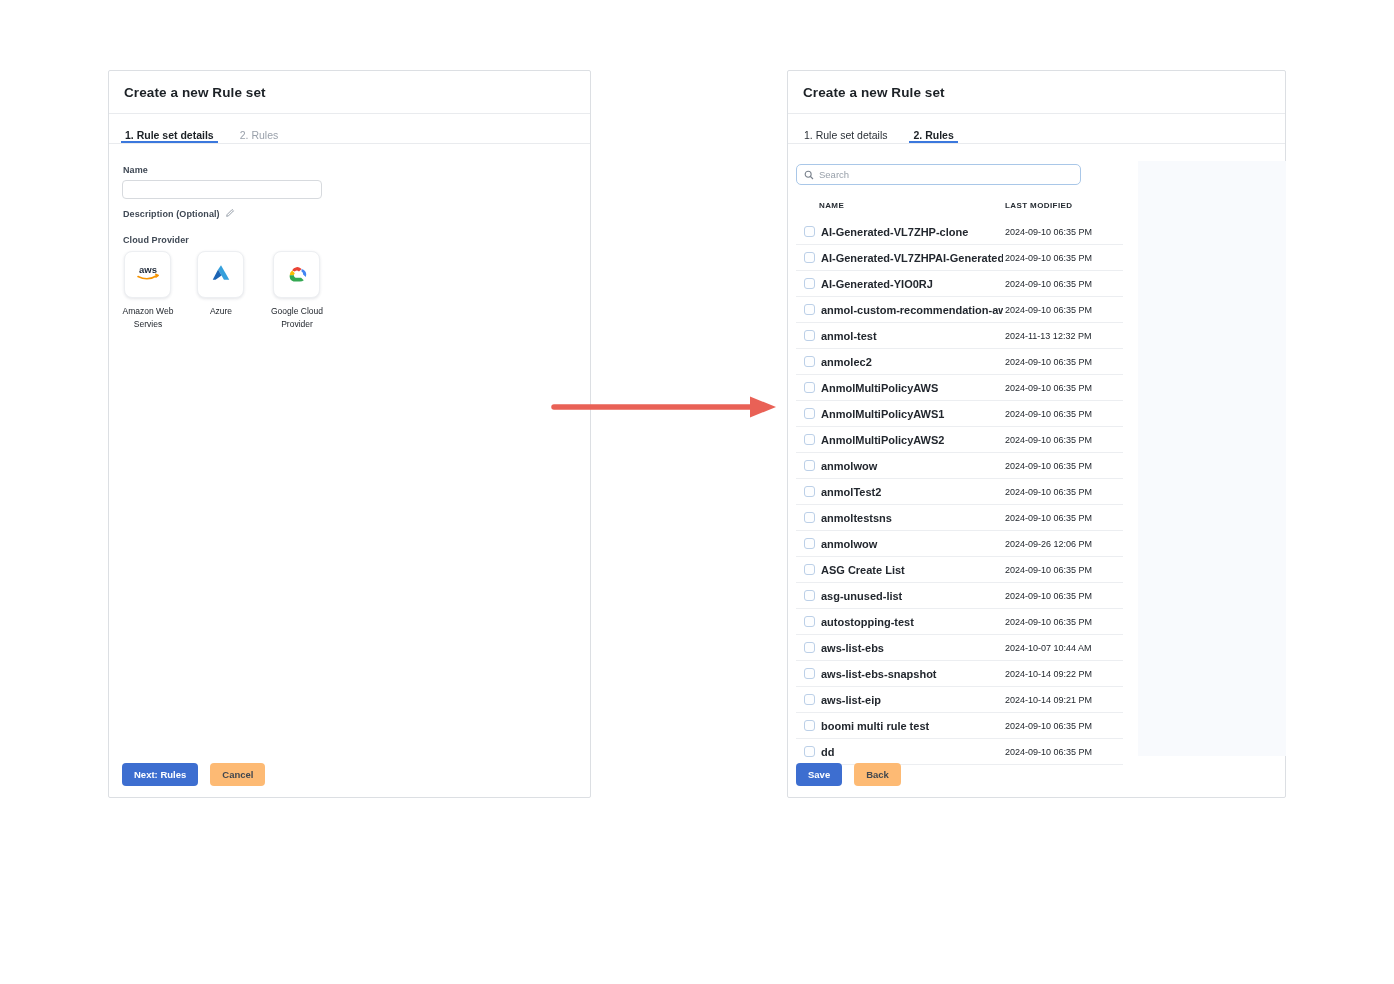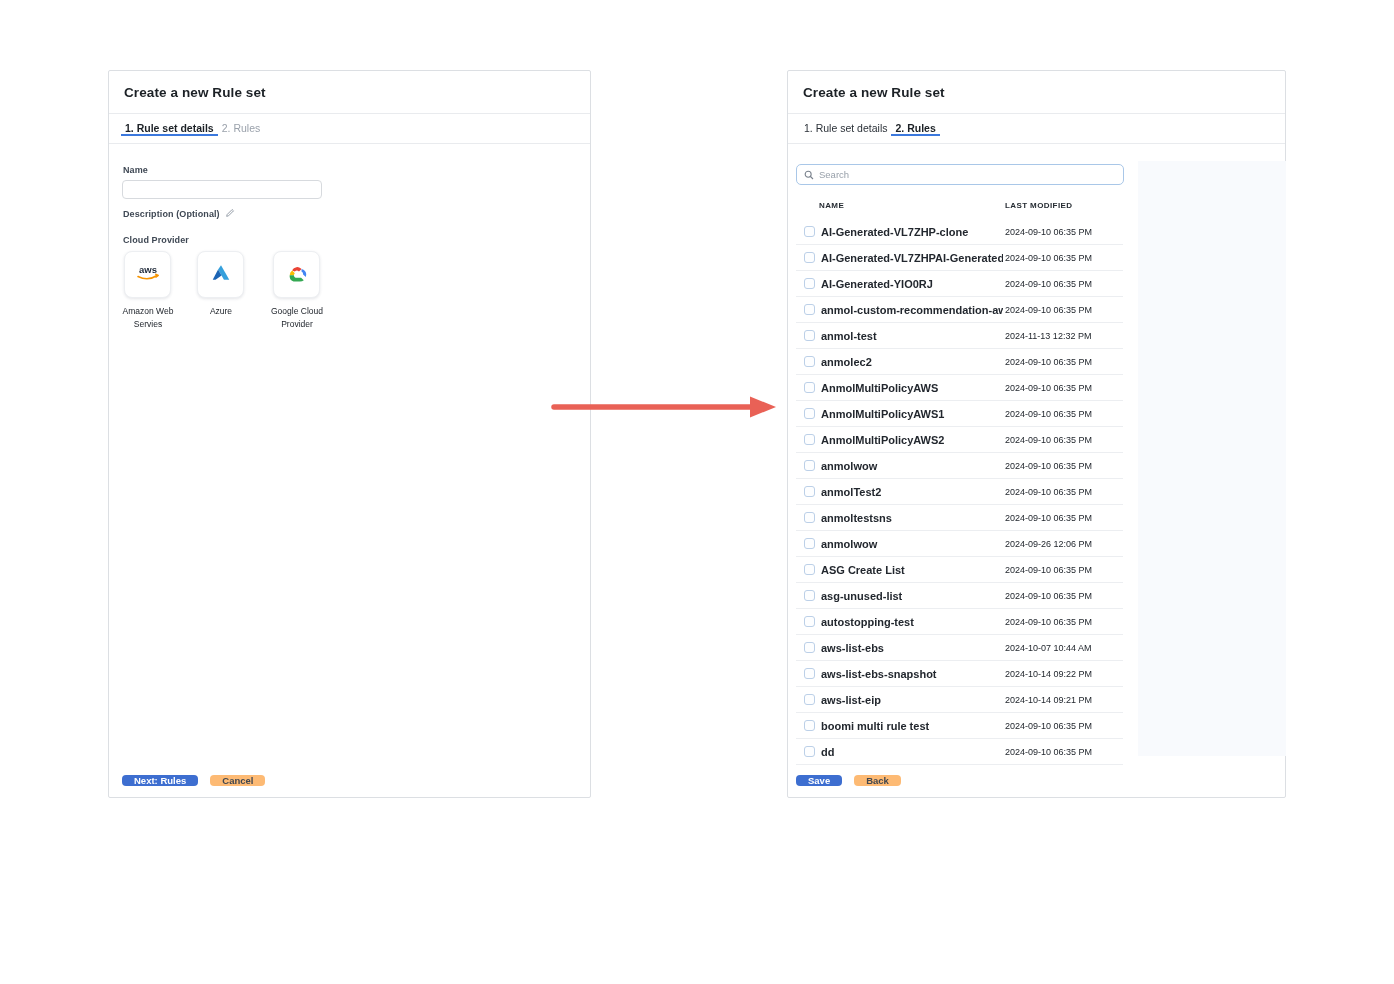--- a/index.html
+++ b/index.html
@@ -9,21 +9,21 @@
 
   .panel { position:absolute; top:70px; background:#fff; border:1px solid #dcdfe3; border-radius:2px; }
   .panel.left  { left:108px; width:483px; height:728px; }
   .panel.right { left:787px; width:499px; height:728px; }
 
   .dlg-title { position:absolute; top:0; left:0; right:0; height:43px; border-bottom:1px solid #e9ebee;
                display:flex; align-items:center; padding-left:15px;
                font-size:13.5px; font-weight:700; color:#1c2126; letter-spacing:.1px; }
 
   .tabbar { position:absolute; top:43px; left:0; right:0; height:30px; border-bottom:1px solid #e9ebee;
-            display:flex; align-items:center; padding-left:12px; }
+            display:flex; align-items:flex-end; padding-left:12px; gap:18px; }
   .tab { display:flex; align-items:center; padding:0 4px; font-size:10.5px; color:#9aa1ab;
          border-bottom:2px solid transparent; cursor:pointer; }
   .tab.active { color:#1c2126; font-weight:700; border-bottom-color:#3b78dd; }
   .tab.dark { color:#2b3138; }
 
   .field-label { font-size:9px; font-weight:700; color:#3f4854; letter-spacing:.1px; }
   .lp-name-label { position:absolute; left:14px; top:94px; }
   .lp-name-input { position:absolute; left:13px; top:109px; width:200px; height:19px;
                    border:1px solid #d7dade; border-radius:4px; background:#fff; font-size:10px; padding:0 6px;
                    color:#22272e; outline:none; }
@@ -34,25 +34,25 @@
   .provider .card { width:47px; height:47px; background:#fff; border:1px solid #edeff2; border-radius:8px;
                     box-shadow:0 1px 3px rgba(40,50,70,.12); display:flex; align-items:center; justify-content:center;
                     cursor:pointer; }
   .provider .plabel { position:relative; left:-15px; width:78px; margin-top:7px; text-align:center;
                       font-size:8.5px; line-height:13px; color:#22272e; }
   .provider.p1 { left:15px; } .provider.p2 { left:88px; } .provider.p3 { left:164px; }
 
   .footer { position:absolute; left:13px; bottom:11px; display:flex; gap:12px; }
   .panel.right .footer { left:8px; }
   .btn { border:none; border-radius:4px; font-family:"Liberation Sans",sans-serif;
-         font-size:9.5px; font-weight:700; padding:0 12px; cursor:pointer; }
+         font-size:9.5px; font-weight:700; padding:6px 12px; cursor:pointer; }
   .btn.primary { background:#3d6ed0; color:#ffffff; }
   .btn.ghost   { background:#fdba74; color:#41474f; }
 
-  .searchbox { position:absolute; left:8px; top:93px; width:328px; height:21px;
+  .searchbox { position:absolute; left:8px; top:93px; width:285px; height:21px;
                border:1px solid #a9c7e8; border-radius:5px; background:#fff;
                display:flex; align-items:center; padding:0 7px; gap:5px; }
   .searchbox input { border:none; outline:none; flex:1; font-size:9.5px; color:#22272e;
                      font-family:"Liberation Sans",sans-serif; background:transparent; }
   .searchbox input::placeholder { color:#98a0aa; }
 
   .thead { position:absolute; top:126px; left:8px; width:327px; height:22px; }
   .th { position:absolute; top:4px; font-size:8px; font-weight:700; color:#262c33; letter-spacing:.4px; }
   .th.name { left:23px; } .th.modified { left:209px; }
 

